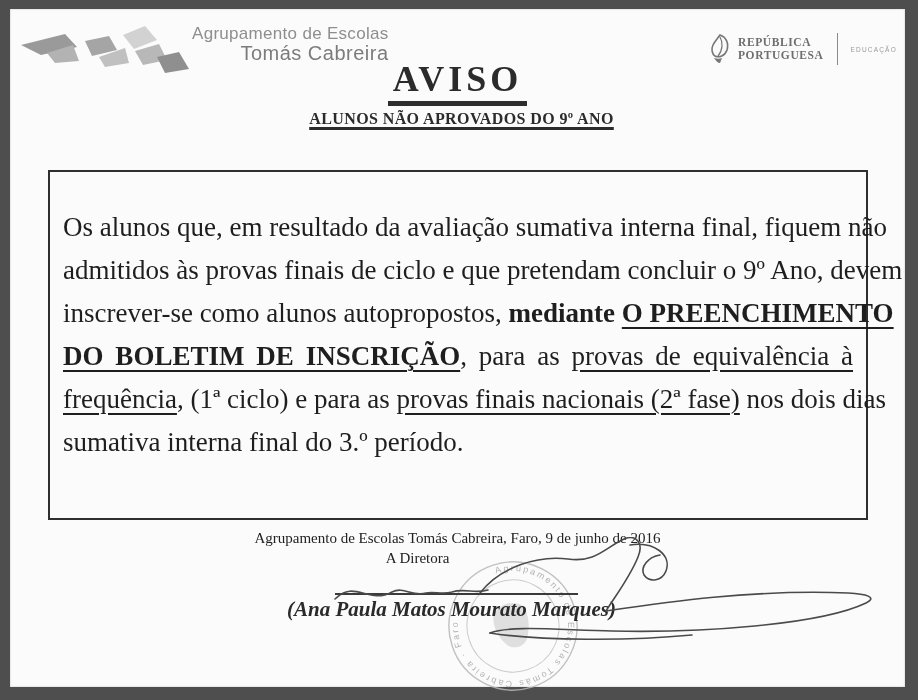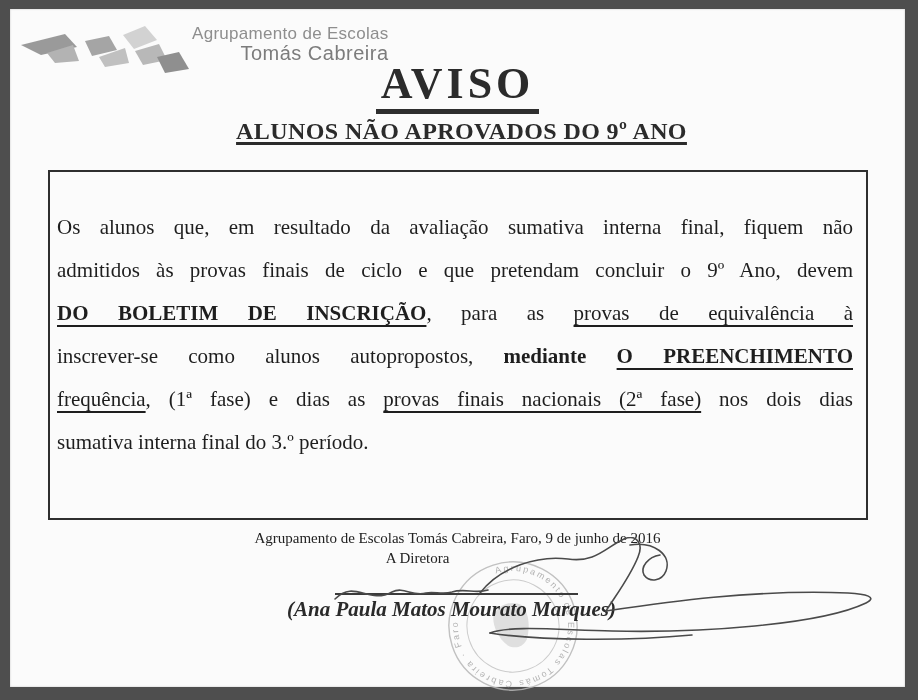--- a/index.html
+++ b/index.html
@@ -18,33 +18,33 @@
   .school-name{position:absolute;left:182px;top:16px;font-family:"Liberation Sans",sans-serif;line-height:1.05;}
   .school-name .l1{font-size:17px;color:#8e8e8e;letter-spacing:.3px;}
   .school-name .l2{font-size:20px;color:#7c7c7c;letter-spacing:.5px;text-align:right;}
   .gov-logo{position:absolute;left:700px;top:24px;display:flex;align-items:center;gap:8px;}
   .gov-text{font-family:"Liberation Serif",serif;font-size:11.5px;font-weight:bold;color:#6e6e6e;letter-spacing:.6px;line-height:1.15;}
   .gov-divider{width:1px;height:32px;background:#8a8a8a;margin:0 4px 0 6px;}
   .gov-dep{font-family:"Liberation Sans",sans-serif;font-size:6.5px;color:#9a9a9a;letter-spacing:1.2px;}
   
   .title-wrap{position:absolute;left:0;right:0;top:52px;text-align:center;}
   .title{
-    display:inline-block;font-size:44px;font-weight:bold;color:#2b2b2b;
+    display:inline-block;font-size:36px;font-weight:bold;color:#2b2b2b;
     letter-spacing:4px;line-height:1.05;border-bottom:5px solid #2e2e2e;padding:0 5px 2px 5px;
   }
   .subtitle{
-    margin-top:4px;font-size:24px;font-weight:bold;color:#2b2b2b;letter-spacing:.4px;
+    margin-top:4px;font-size:16px;font-weight:bold;color:#2b2b2b;letter-spacing:.4px;
     text-decoration:underline;text-decoration-thickness:2.5px;text-underline-offset:3px;margin-left:8px;
   }
   
   .notice-box{
     position:absolute;left:38px;top:161px;width:816px;height:346px;
     border:2px solid #2f2f2f;background:transparent;
   }
-  .notice-text{margin:34px 13px 0 7px;font-size:21px;color:#1e1e1e;}
+  .notice-text{margin:34px 13px 0 13px;font-size:27px;color:#1e1e1e;}
   .line{line-height:43px;text-align:justify;text-align-last:justify;white-space:nowrap;}
   .line.last{text-align:center;text-align-last:left;}
   .seg-b{font-weight:bold;}
   .seg-u{text-decoration:underline;text-underline-offset:5px;text-decoration-thickness:1.5px;}
   .seg-bu{font-weight:bold;text-decoration:underline;text-underline-offset:5px;text-decoration-thickness:2px;}
   
   .place-date{position:absolute;left:0;width:100%;top:521px;text-align:center;font-size:15px;color:#222;}
   .role{position:absolute;left:0;width:100%;top:541px;text-align:center;font-size:15px;color:#222;transform:translateX(-40px);}
   .sig-line{position:absolute;left:325px;top:584px;width:243px;height:2px;background:#3a3a3a;}
   .signer{position:absolute;left:0;width:100%;top:588px;text-align:center;font-size:21px;font-style:italic;font-weight:bold;color:#2a2a2a;transform:translateX(-6px);}
@@ -64,33 +64,46 @@
     <polygon points="108,14 130,5 142,19 119,28" fill="#d2d2d2"></polygon>
     <polygon points="120,30 144,23 152,39 128,44" fill="#b8b8b8"></polygon>
     <polygon points="142,36 164,31 174,48 150,52" fill="#8f8f8f"></polygon>
   </svg>
 
   <div class="school-name">
     <div class="l1">Agrupamento de Escolas</div>
     <div class="l2">Tomás Cabreira</div>
   </div>
 
+  <div class="gov-logo">
+    <svg width="20" height="30" viewBox="0 0 20 30">
+      <path d="M10,1 C16,3 19,9 17,16 C15,22 9,24 5,22 C2,20 1,15 3,11 C5,7 8,4 10,1 Z" fill="none" stroke="#777" stroke-width="1.6"></path>
+      <path d="M10,3 C13,8 13,16 8,22" fill="none" stroke="#777" stroke-width="1.2"></path>
+      <path d="M4,24 C7,25 10,25 12,24 L10,29 C8,29 6,27 4,24 Z" fill="#777"></path>
+    </svg>
+    <div class="gov-text">
+      <div>REPÚBLICA</div>
+      <div>PORTUGUESA</div>
+    </div>
+    <div class="gov-divider"></div>
+    <div class="gov-dep">EDUCAÇÃO</div>
+  </div>
 
   <div class="title-wrap">
     <div class="title">AVISO</div>
     <div class="subtitle">ALUNOS NÃO APROVADOS DO 9º ANO</div>
   </div>
 
   <div class="notice-box">
     <div class="notice-text">
       <div class="line"><span>Os alunos que, em resultado da avaliação sumativa interna final, fiquem não</span></div>
       <div class="line"><span>admitidos às provas finais de ciclo e que pretendam concluir o 9º Ano, devem</span></div>
+      <div class="line"><span>inscrever-se como alunos autopropostos, </span><span class="seg-b">mediante </span><span class="seg-bu">O PREENCHIMENTO</span></div>
       <div class="line"><span class="seg-bu">DO BOLETIM DE INSCRIÇÃO</span><span>, para as </span><span class="seg-u">provas de equivalência à</span></div>
-      <div class="line"><span>inscrever-se como alunos autopropostos, </span><span class="seg-b">mediante </span><span class="seg-bu">O PREENCHIMENTO</span></div>
-      <div class="line"><span class="seg-u">frequência</span><span>, (1ª fase) e dias as </span><span class="seg-u">provas finais nacionais (2ª fase)</span><span> nos dois dias</span></div>
+      <div class="line"><span class="seg-u">frequência</span><span>, (1ª ciclo) e para as </span><span class="seg-u">provas finais nacionais (2ª fase)</span><span> nos dois dias</span></div>
       <div class="line last"><span>sumativa interna final do 3.º período.</span></div>
     </div>
   </div>
 
   <div class="place-date">Agrupamento de Escolas Tomás Cabreira, Faro, 9 de junho de 2016</div>
   <div class="role">A Diretora</div>
 
   <svg class="stamp" width="150" height="150" viewBox="0 0 150 150">
     <g transform="rotate(-18 75 75)">
       <circle cx="75" cy="75" r="64" fill="none" stroke="#b7b7b7" stroke-width="1.4"></circle>

